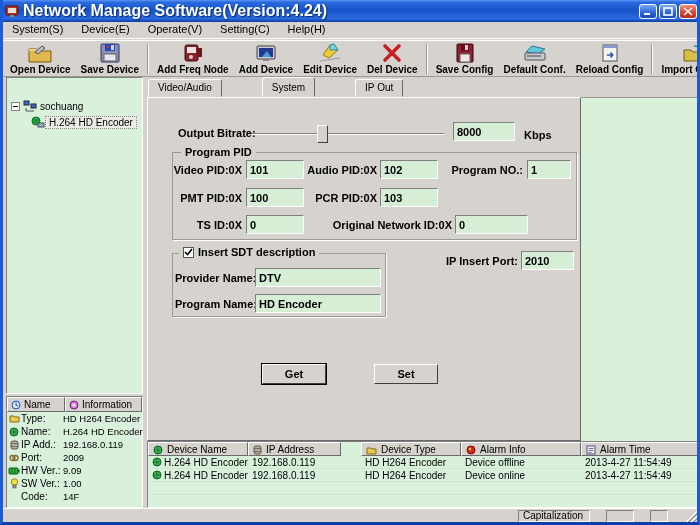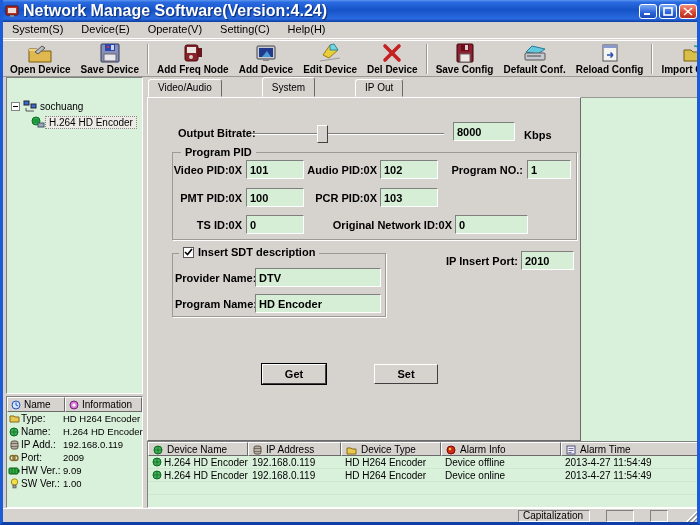--- a/index.html
+++ b/index.html
@@ -82,21 +82,21 @@
     font:bold 11px "Liberation Sans",sans-serif;display:flex;align-items:center;justify-content:center;}
   .btn.default{outline:1px solid #000;}
   
   .alarm-table{position:absolute;left:144px;top:441px;width:553px;height:67px;background:#d9f0db;
     border:1px solid;border-color:#808080 #fff #fff #808080;font-size:10px;overflow:hidden;}
   .at-head{display:flex;height:14px;}
   .at-head .hcell{background:#d6d3ce;border:1px solid;border-color:#fff #6a6a6a #6a6a6a #fff;
     display:flex;align-items:flex-end;gap:4px;padding:0 4px;white-space:nowrap;}
   .at-row{display:flex;height:13px;align-items:center;border-bottom:1px solid #cfe6d1;}
   .at-row .cell{padding:0 4px;display:flex;align-items:center;gap:2px;white-space:nowrap;overflow:hidden;}
-  .c0{width:100px;flex:none;} .c1{width:93px;flex:none;} .c2{width:100px;flex:none;} .c3{width:120px;flex:none;} .c4{flex:1;}
+  .c0{width:100px;flex:none;} .c1{width:93px;flex:none;} .c2{width:100px;flex:none;margin-left:20px;} .c3{width:120px;flex:none;} .c4{flex:1;}
   
   .statusbar{position:absolute;left:0;top:508px;width:694px;height:14px;background:#d6d3ce;border-top:1px solid #fff;
     display:flex;align-items:center;font-size:10px;}
   .sb-left{flex:1;padding:0 6px;margin-top:40px;}
   .sb-panel{height:12px;margin-right:16px;background:#d6d3ce;border:1px solid;border-color:#808080 #fff #fff #808080;
     display:flex;align-items:center;padding:0 4px;}
   .sb-grip{width:13px;height:13px;background:
     linear-gradient(135deg,transparent 55%,#fff 55%,#fff 62%,#999 62%,#999 70%,transparent 70%,transparent 75%,#fff 75%,#fff 82%,#999 82%,#999 90%,transparent 90%);}
   .icon{flex:none;display:flex;}
 </style>
@@ -389,20 +389,25 @@
     <div class="info-row">
       <span class="ricon icon">
           <svg width="9" height="11" viewBox="0 0 9 11">
             <circle cx="4.5" cy="4" r="3.2" fill="#f4e04a" stroke="#9a8a10"></circle>
             <rect x="3" y="7.2" width="3" height="2.6" fill="#a8a090" stroke="#666"></rect>
           </svg>
         </span>
       <span class="rlabel">SW Ver.:</span>
       <span class="rvalue">1.00</span>
     </div>
+    <div class="info-row">
+      <span class="ricon"></span>
+      <span class="rlabel">Code:</span>
+      <span class="rvalue">14F</span>
+    </div>
   </div>
 
   <div class="alarm-table">
     <div class="at-head">
       <span class="hcell c0">
         <svg class="icon" width="10" height="10" viewBox="0 0 10 10">
             <circle cx="5" cy="5" r="4" fill="#3fae54" stroke="#0c6a24"></circle>
             <path d="M1 5h8M5 1v8" stroke="#0c6a24" stroke-width=".7"></path>
           </svg>
         <span>Device Name</span>

